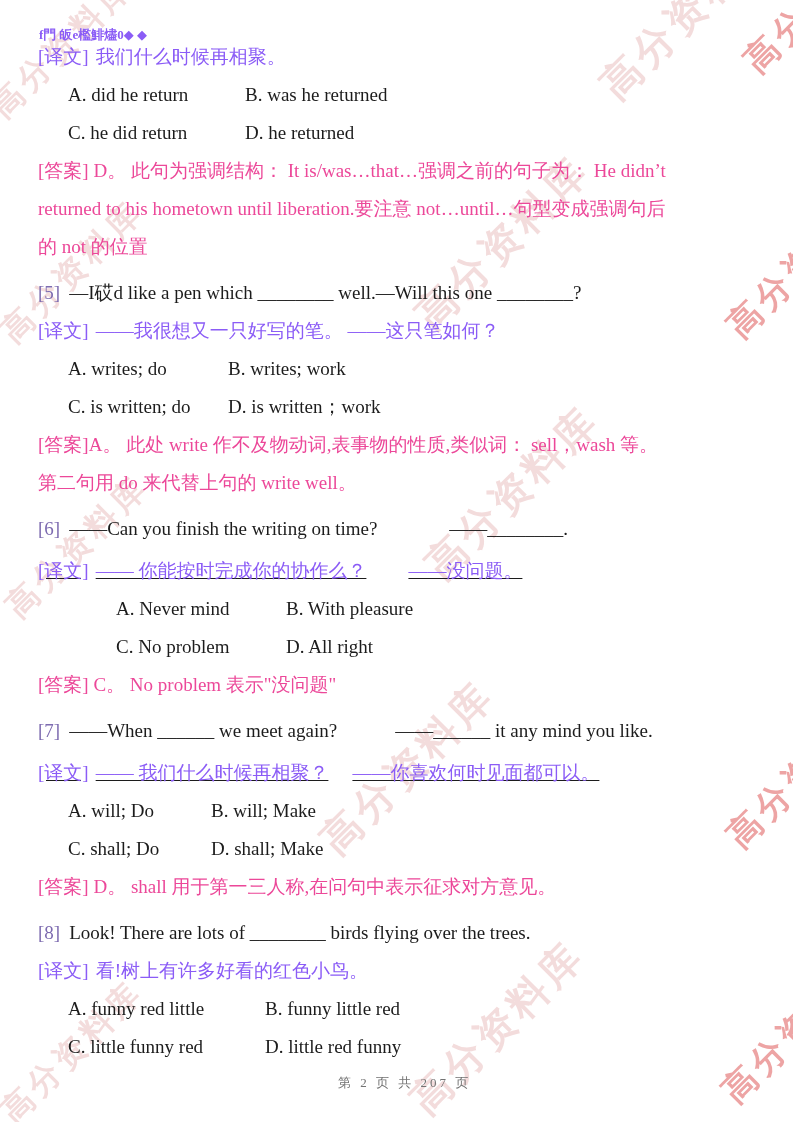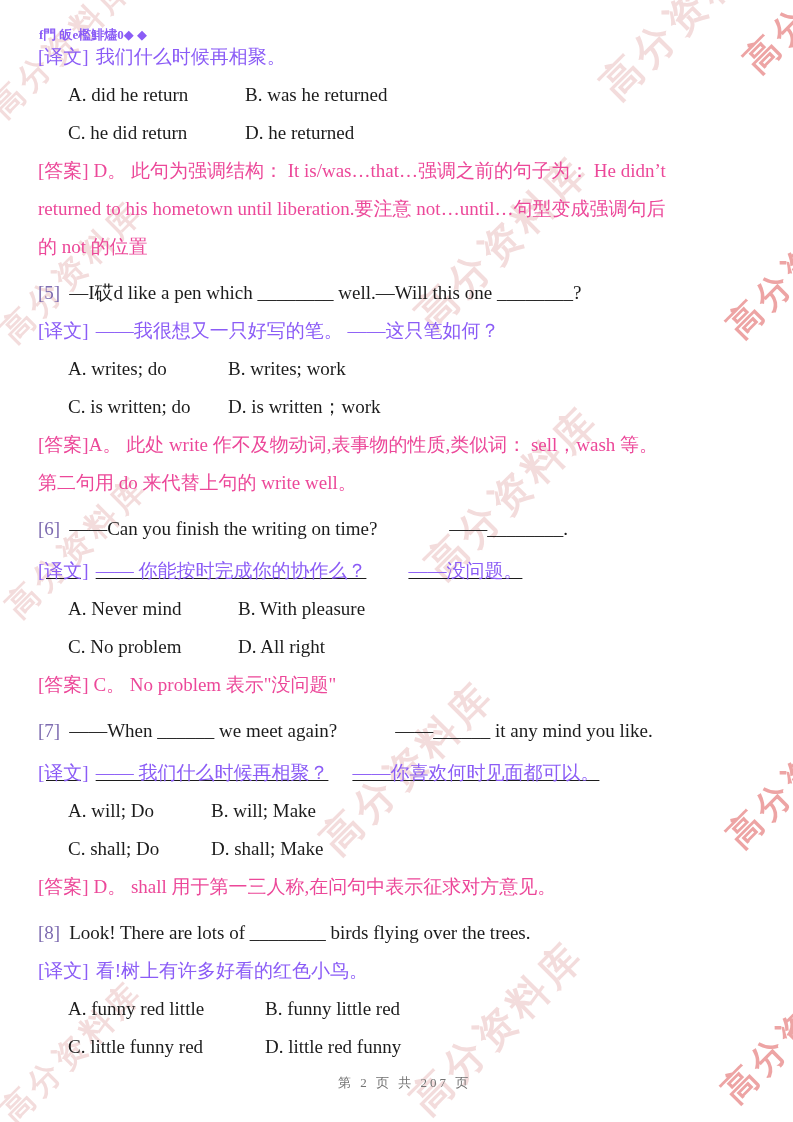--- a/index.html
+++ b/index.html
@@ -39,21 +39,21 @@
   .t-after{margin-top:4px;text-decoration:underline;}
   .red{color:#8b5cf6;}
   .green{color:#ec4899;}
   .purple{color:#7d6bb0;}
   .lbl{margin-right:7px;}
   .num{margin-right:9px;}
   .opts{padding-left:30px;}
   .col{display:inline-block;}
   .w-q4{width:177px;}
   .w-q5{width:160px;}
-  .w-q6{width:170px;}
+  .w-q6{width:170px;margin-left:48px;}
   .w-q7{width:143px;}
   .w-q8{width:197px;}
   .gap-q6{margin-left:72px;}
   .gap-q7{margin-left:58px;}
   .gap-t6{margin-left:42px;}
   .gap-t7{margin-left:24px;}
   .footer{
     position:absolute;left:16px;right:0;top:1074px;
     text-align:center;font-size:13px;color:#737373;
     letter-spacing:3px;z-index:1;

